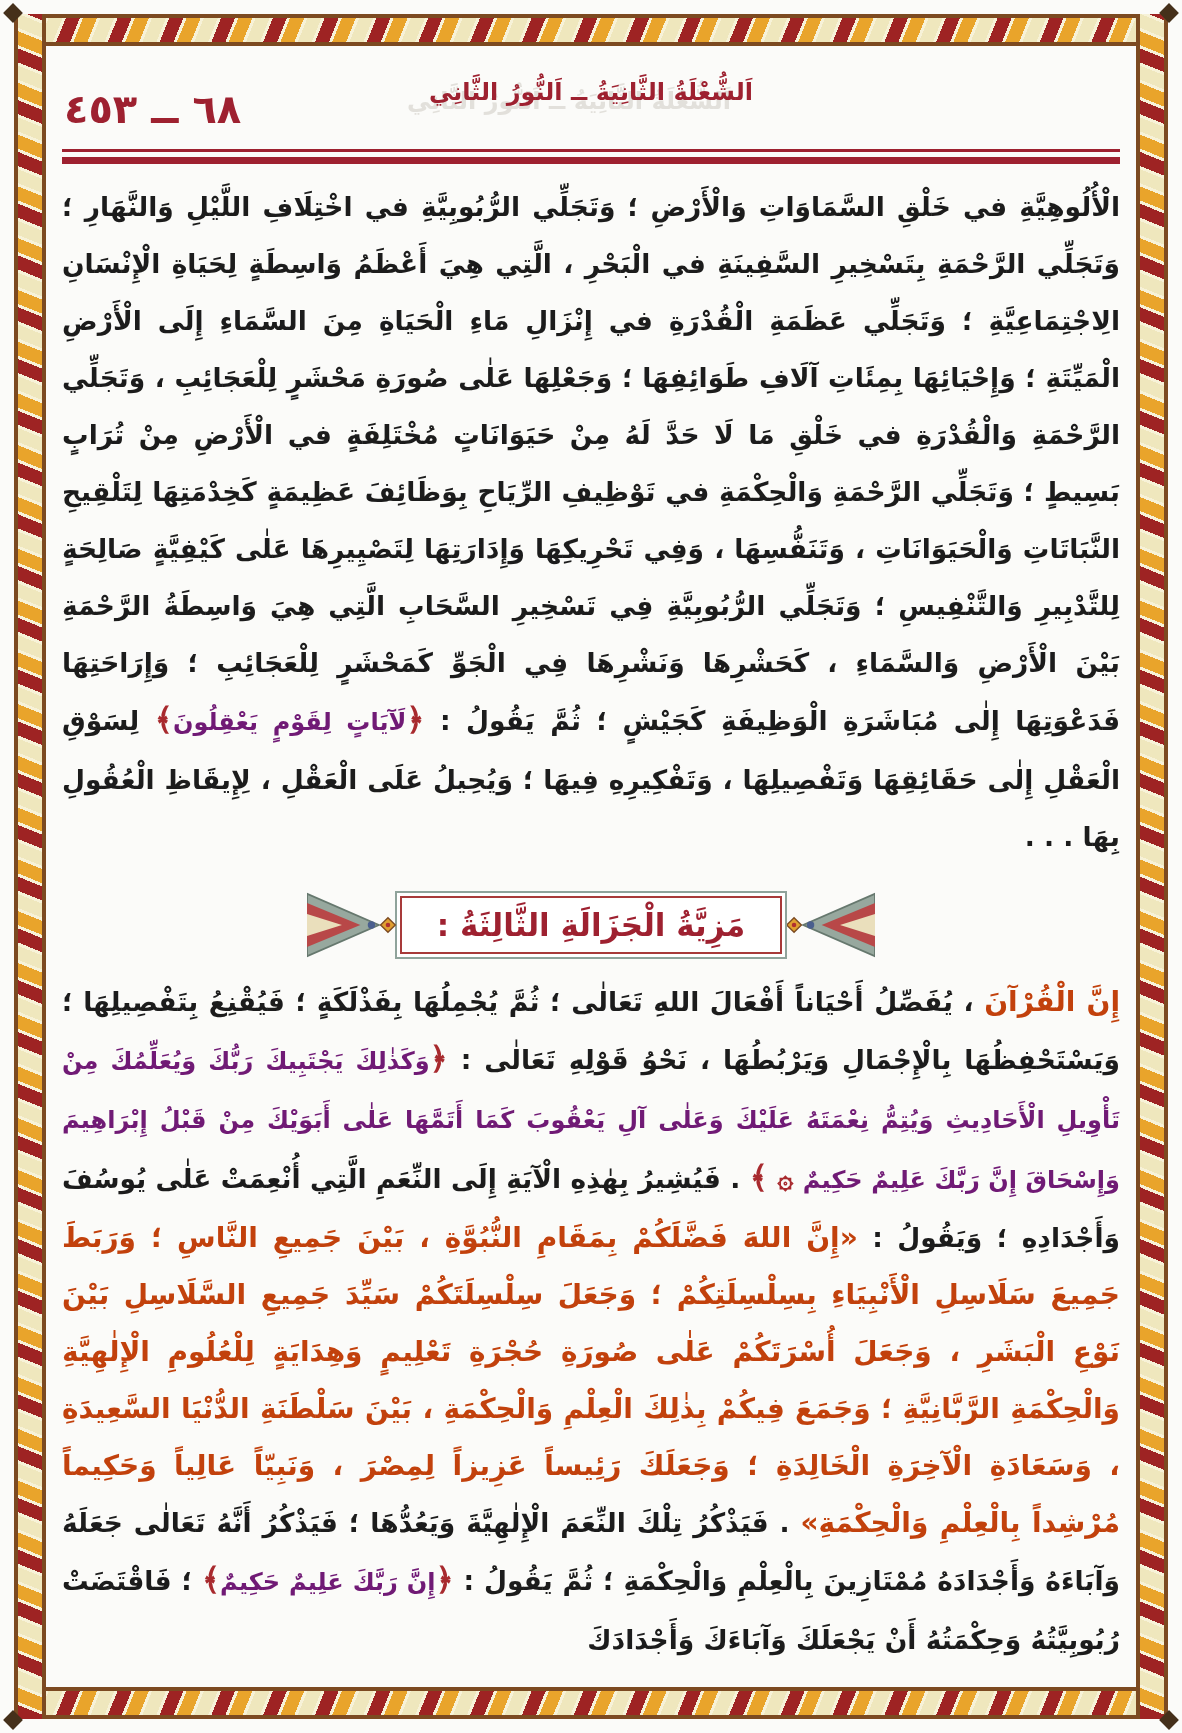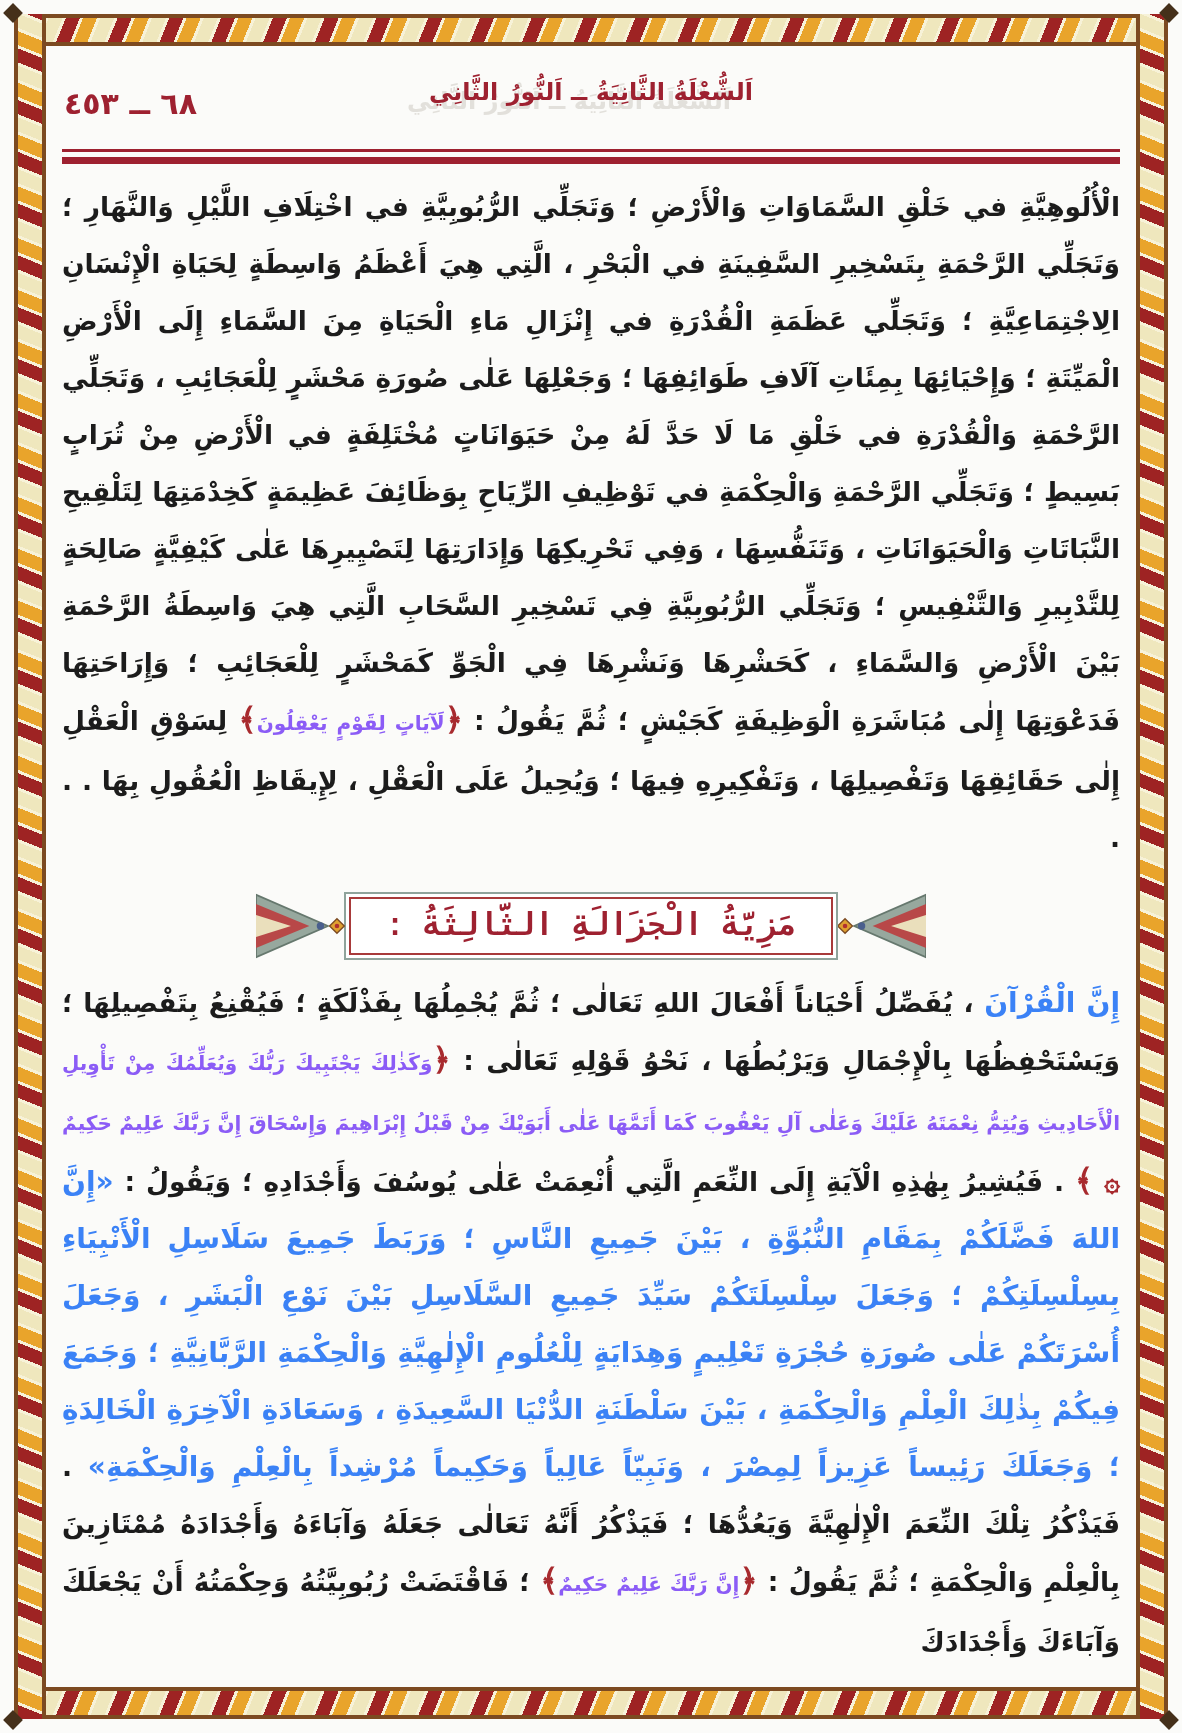--- a/index.html
+++ b/index.html
@@ -35,47 +35,46 @@
     transform:rotate(45deg);
   }
   .corner-tl{top:6px;left:6px;} .corner-tr{top:6px;right:6px;}
   .corner-bl{bottom:6px;left:6px;} .corner-br{bottom:6px;right:6px;}
 
   
   .content{position:absolute;left:62px;right:62px;top:64px;direction:rtl;}
   .header{position:relative;height:76px;direction:ltr;}
   .page-numbers{
     position:absolute;left:2px;top:22px;
-    color:#9e2130;font-weight:bold;font-size:30px;white-space:nowrap;
+    color:#9e2130;font-weight:bold;font-size:40px;white-space:nowrap;
   }
   .page-title{
     text-align:center;color:#9e2130;font-weight:bold;font-size:24px;
     padding-top:14px;letter-spacing:1px;
     text-shadow:-22px 9px 0 #e2e0db;
   }
   .rule-thin{height:3px;background:#9e2130;margin-top:9px;}
   .rule-thick{height:7px;background:#9e2130;margin-top:5px;}
 
   .body-text{
     margin-top:14px;
     font-size:26.5px;line-height:57px;font-weight:bold;
     text-align:justify;color:#1c1c1c;
   }
   .seg{white-space:pre-wrap;}
   .seg-normal{color:#1c1c1c;}
-  .seg-verse{color:#8b5cf6;font-size:20px;}
-  .seg-quote{color:#3b82f6;font-size:28px;}
+  .seg-verse{color:#701a75;font-size:24px;}
+  .seg-quote{color:#c2410c;font-size:28px;}
   .seg-bracket{color:#a82a2e;font-size:31px;}
   .seg-rosette{color:#a82a2e;font-size:27px;}
 
   
   .heading-row{
     display:flex;align-items:center;justify-content:center;
     margin:26px 0 12px;
-    font-family:Liberation Mono, monospace;
   }
   .heading-box{
     background:#ffffff;
     border:2px solid #8fa39b;
     box-shadow:inset 0 0 0 3px #ffffff, inset 0 0 0 5px #a83a3a;
     padding:14px 40px 12px;
     color:#9e2130;font-weight:bold;font-size:31px;line-height:1.2;
     white-space:nowrap;
   }
   .ornament{flex:0 0 auto;margin:0 -4px;display:block;}

